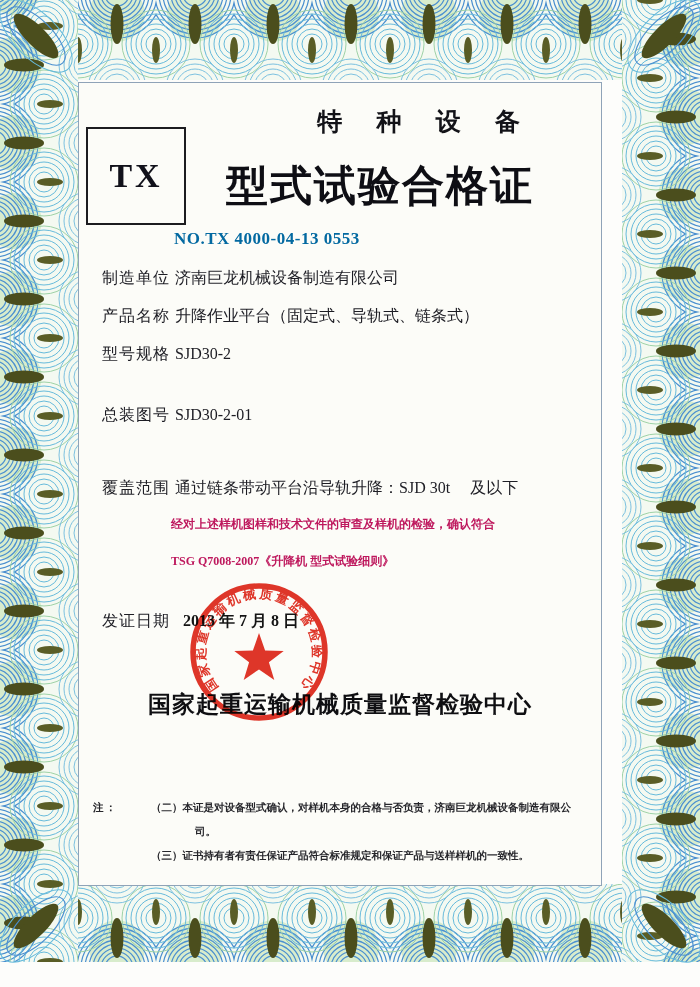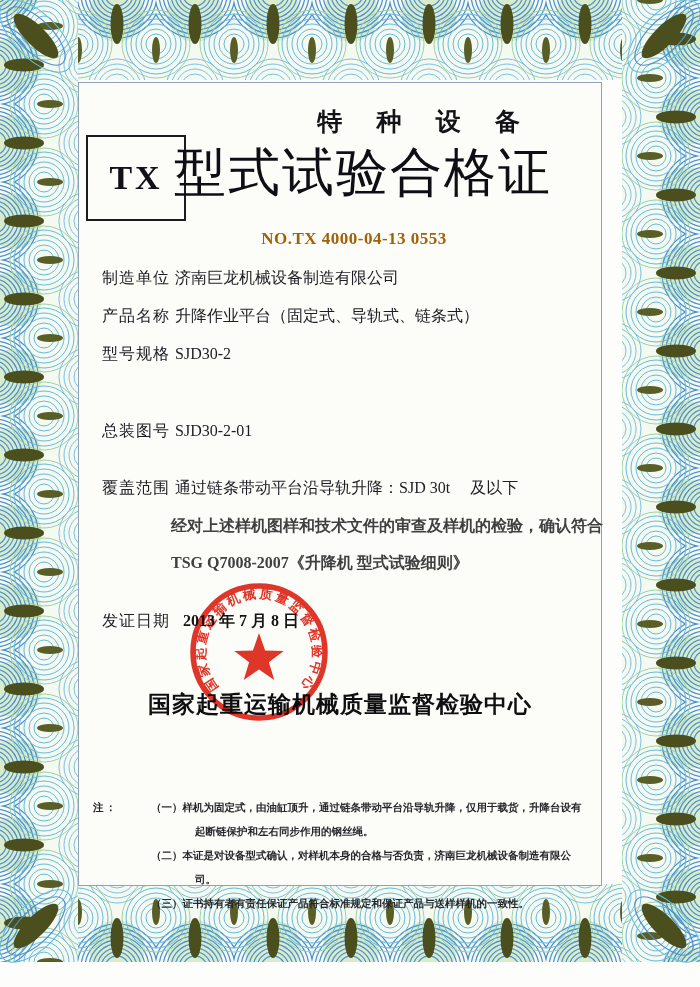--- a/index.html
+++ b/index.html
@@ -8,33 +8,33 @@
     font-family:"Liberation Serif","DejaVu Serif",serif;
     -webkit-font-smoothing:antialiased;
   }
   .border-svg{position:absolute;left:0;top:0;z-index:0;}
   .content{
     position:absolute;left:78px;top:82px;width:524px;height:804px;
     background:#fcfcf8;border:1px solid #8fa3b8;box-sizing:border-box;z-index:1;
   }
   .content *{box-sizing:border-box;}
   .tx-box{
-    position:absolute;left:7px;top:52px;width:100px;height:86px;
+    position:absolute;left:7px;top:44px;width:100px;height:98px;
     border:2px solid #1c1c20;display:flex;align-items:center;justify-content:center;
   }
   .tx-mark{font-size:34px;font-weight:bold;letter-spacing:3px;color:#11111a;}
   .head-col{position:absolute;left:95px;top:22px;width:360px;text-align:right;}
   .head-small{font-size:25px;font-weight:bold;letter-spacing:14px;color:#131318;margin-left:14px;}
-  .head-title{font-size:52px;font-weight:normal;letter-spacing:2px;color:#0e0e14;margin-top:0;white-space:nowrap;}
-  .cert-no{position:absolute;left:95px;top:146px;width:360px;text-align:center;
-    font-size:17px;font-weight:bold;color:#a16207;letter-spacing:.5px;}
+  .head-title{font-size:42px;font-weight:bold;letter-spacing:2px;color:#0e0e14;margin-top:20px;white-space:nowrap;}
+  .cert-no{position:absolute;left:95px;top:146px;width:360px;
+    font-size:17px;font-weight:bold;color:#0369a1;letter-spacing:.5px;}
   .frow{position:absolute;left:23px;white-space:nowrap;font-size:16px;font-weight:normal;color:#1d1d24;}
   .frow .f-label{display:inline-block;width:69px;letter-spacing:1px;}
   .prewrap{white-space:pre-wrap;}
-  .cov-line{position:absolute;left:92px;font-size:16px;font-weight:bold;color:#404040;white-space:nowrap;}
+  .cov-line{position:absolute;left:92px;font-size:12px;font-weight:bold;color:#be185d;white-space:nowrap;}
   .issue-date{position:absolute;left:104px;top:528px;font-size:16px;font-weight:bold;color:#141414;z-index:5;}
   .authority{position:absolute;left:0;top:606px;width:100%;text-align:center;
     font-size:23px;font-weight:bold;color:#0f0f12;letter-spacing:1px;z-index:2;}
   .stamp{position:absolute;left:95px;top:484px;z-index:6;mix-blend-mode:multiply;opacity:.92;}
   .notes{position:absolute;left:14px;top:713px;width:498px;display:flex;z-index:2;
     font-size:10.5px;font-weight:bold;color:#26262b;line-height:24px;}
   .notes-label{width:58px;flex:0 0 58px;letter-spacing:2px;}
   .notes-items{flex:1;}
   .note-item{padding-left:44px;text-indent:-44px;}
 </style>
@@ -128,21 +128,21 @@
     <span class="f-value">济南巨龙机械设备制造有限公司</span>
   </div>
   <div class="frow" style="top:223px">
     <span class="f-label">产品名称</span>
     <span class="f-value">升降作业平台（固定式、导轨式、链条式）</span>
   </div>
   <div class="frow" style="top:261px">
     <span class="f-label">型号规格</span>
     <span class="f-value">SJD30-2</span>
   </div>
-  <div class="frow" style="top:338px">
+  <div class="frow" style="top:322px">
     <span class="f-label">总装图号</span>
     <span class="f-value">SJD30-2-01</span>
   </div>
 
   <div class="frow" style="top:395px">
     <span class="f-label">覆盖范围</span>
     <span class="f-value prewrap">通过链条带动平台沿导轨升降：SJD 30t　 及以下</span>
   </div>
   <div class="cov-line" style="top:433px">经对上述样机图样和技术文件的审查及样机的检验，确认符合</div>
   <div class="cov-line" style="top:470px">TSG Q7008-2007《升降机 型式试验细则》</div>
@@ -161,19 +161,18 @@
     <circle cx="85" cy="85" r="66" fill="none" stroke="#df2417" stroke-width="5.5"></circle>
     <path d="M0,-26 L6.1,-8.4 L24.7,-8 L9.9,3.2 L15.3,21 L0,10.4 L-15.3,21 L-9.9,3.2 L-24.7,-8 L-6.1,-8.4 Z" transform="translate(85 92)" fill="#df2417"></path>
     <text font-size="13" font-weight="bold" fill="#df2417" letter-spacing="2.5" font-family="Liberation Serif, DejaVu Serif, serif">
       <textPath href="#stamparc" startOffset="50%" text-anchor="middle">国家起重运输机械质量监督检验中心</textPath>
     </text>
   </svg>
 
   <div class="notes">
     <div class="notes-label">注：</div>
     <div class="notes-items">
-      <div class="note-item">（一）样机为固定式，由油缸顶升，通过链条带动平台沿导轨升降，仅用于载货，升降台设有起断链保护和左右同步作用的钢丝绳。</div>
       <div class="note-item">（二）本证是对设备型式确认，对样机本身的合格与否负责，济南巨龙机械设备制造有限公司。</div>
       <div class="note-item">（三）证书持有者有责任保证产品符合标准规定和保证产品与送样样机的一致性。</div>
     </div>
   </div>
 
 </div>
 
 </body></html>

